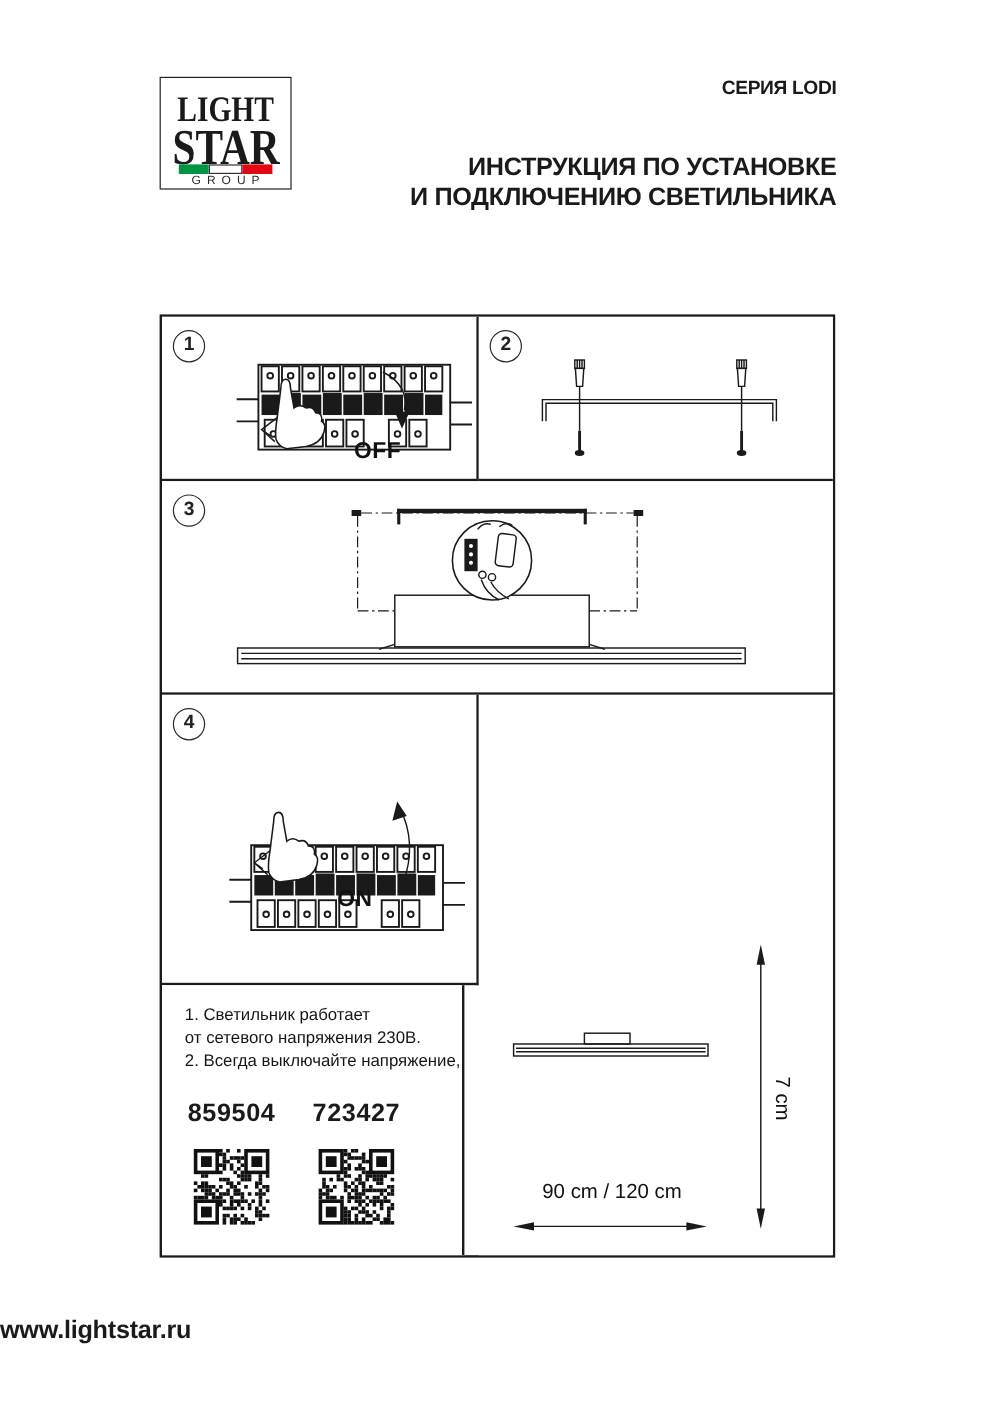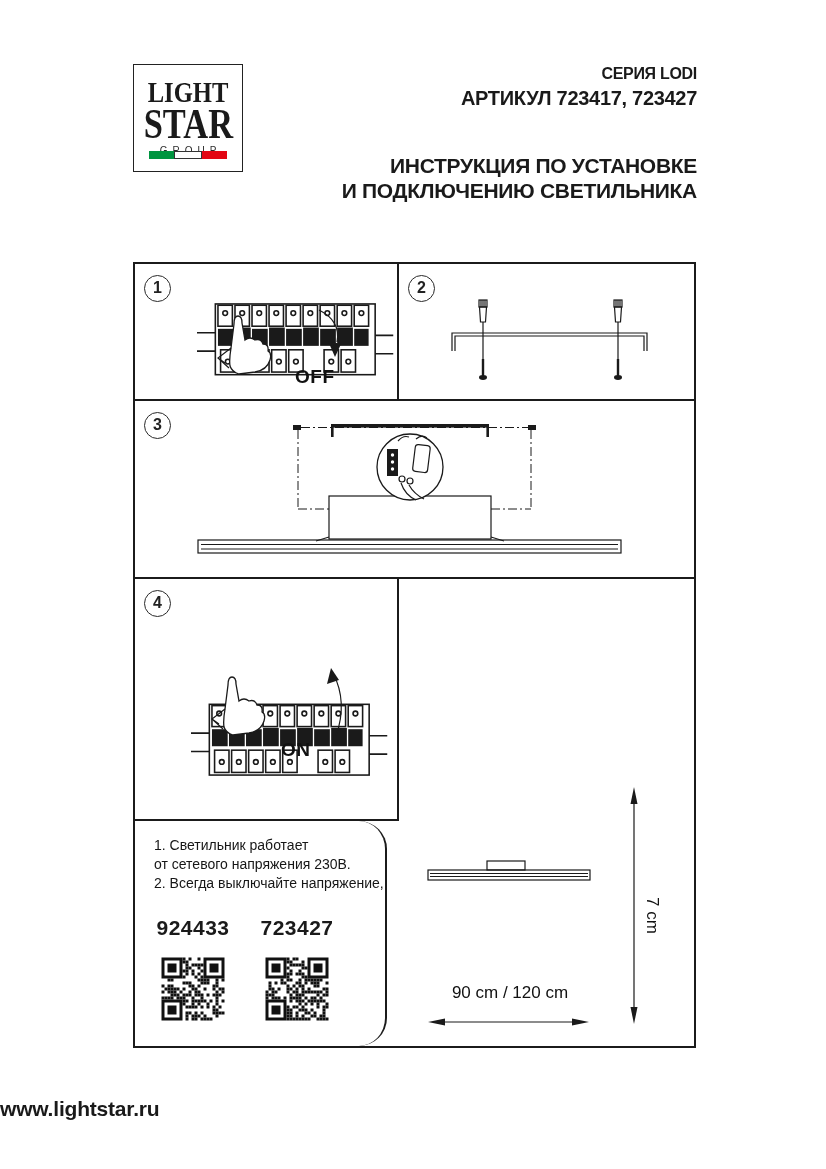--- a/index.html
+++ b/index.html
@@ -1,20 +1,20 @@
 <!DOCTYPE html>
 <html><head>
 <meta charset="utf-8">
 <style>
   html,body{margin:0;padding:0;background:#ffffff;}
   .page{position:relative;width:826px;height:1169px;background:#fff;
         font-family:"Liberation Sans",sans-serif;color:#1a1a1a;overflow:hidden;}
 
   
-  .logo-box{position:absolute;left:133px;top:64px;width:110px;height:108px;
+  .logo-box{position:absolute;left:133px;top:64px;width:110px;height:94px;
             border:1.5px solid #222;box-sizing:border-box;text-align:center;}
   .logo-light{display:block;margin-top:14px;font-family:"Liberation Serif",serif;
               font-weight:700;font-size:30px;line-height:26px;letter-spacing:0;
               transform:scaleX(.82);transform-origin:center;}
   .logo-star{display:block;font-family:"Liberation Serif",serif;font-weight:700;
              font-size:42px;line-height:38px;transform:scaleX(.82);transform-origin:center;}
   .logo-group{display:block;margin-top:2px;font-size:10px;letter-spacing:5px;
               text-indent:5px;color:#2b2b2b;}
   .flag{position:absolute;left:15px;bottom:12px;width:78px;height:8px;display:flex;}
   .flag div{flex:1;}
@@ -27,21 +27,21 @@
   .hdr .gap{height:42px;}
 
   
   .tbl{position:absolute;left:133px;top:262px;width:563px;height:786px;
        border:2px solid #1b1b1b;box-sizing:border-box;}
   .cell{position:absolute;box-sizing:border-box;background:#fff;}
   #p1{left:0;top:0;width:264px;height:137px;border-right:2px solid #1b1b1b;border-bottom:2px solid #1b1b1b;}
   #p2{left:264px;top:0;right:0;height:137px;border-bottom:2px solid #1b1b1b;}
   #p3{left:0;top:137px;right:0;height:178px;border-bottom:2px solid #1b1b1b;}
   #p4{left:0;top:315px;width:264px;height:242px;border-right:2px solid #1b1b1b;border-bottom:2px solid #1b1b1b;}
-  #notes{left:0;top:557px;width:252px;bottom:0;border-right:2px solid #1b1b1b;border-radius:28px;}
+  #notes{left:0;top:557px;width:252px;bottom:0;border-right:2px solid #1b1b1b;}
   #dim{left:264px;top:315px;right:0;bottom:0;}
 
   .stepnum{position:absolute;left:9px;top:11px;width:27px;height:27px;border:1.5px solid #2a2a2a;
            border-radius:50%;box-sizing:border-box;text-align:center;line-height:24px;
            font-size:16px;font-weight:600;color:#222;}
   .draw{position:absolute;left:0;top:0;}
   svg{display:block;}
   .ln{stroke:#1a1a1a;fill:none;stroke-width:1.2;}
   .fil{fill:#1a1a1a;stroke:none;}
   .wht{fill:#fff;stroke:#1a1a1a;stroke-width:1.3;}
@@ -130,21 +130,20 @@
     <span class="logo-group">GROUP</span>
     <div class="flag">
       <div style="background:#009540"></div>
       <div class="w"></div>
       <div style="background:#e30613"></div>
     </div>
   </div>
 
   <div class="hdr">
     <div class="l1">СЕРИЯ LODI</div>
-    <div class="l2">АРТИКУЛ 723417, 723427</div>
     <div class="gap"></div>
     <div class="ttl">ИНСТРУКЦИЯ ПО УСТАНОВКЕ</div>
     <div class="ttl">И ПОДКЛЮЧЕНИЮ СВЕТИЛЬНИКА</div>
   </div>
 
   <div class="tbl">
 
     <div class="cell" id="p1">
       <div class="stepnum">1</div>
       <svg class="draw" width="262" height="135" viewBox="0 0 262 135">
@@ -229,21 +228,21 @@
       </svg>
       <span class="swlabel" style="left:146px;top:160px">ON</span>
     </div>
 
     <div class="cell" id="notes">
       <div class="note-text">
         <div>1. Светильник работает</div>
         <div>от сетевого напряжения 230В.</div>
         <div>2. Всегда выключайте напряжение,</div>
       </div>
-      <span class="code" id="code1">924433</span>
+      <span class="code" id="code1">859504</span>
       <span class="code" id="code2">723427</span>
       <div class="qr" id="qr1">
           <svg width="66" height="66" viewBox="0 0 66 66">
             <rect x="1.5" y="1.5" width="21" height="21" fill="#111"></rect>
             <rect x="4.5" y="4.5" width="15" height="15" fill="#fff"></rect>
             <rect x="7.5" y="7.5" width="9" height="9" fill="#111"></rect>
             <rect x="43.5" y="1.5" width="21" height="21" fill="#111"></rect>
             <rect x="46.5" y="4.5" width="15" height="15" fill="#fff"></rect>
             <rect x="49.5" y="7.5" width="9" height="9" fill="#111"></rect>
             <rect x="1.5" y="43.5" width="21" height="21" fill="#111"></rect>

